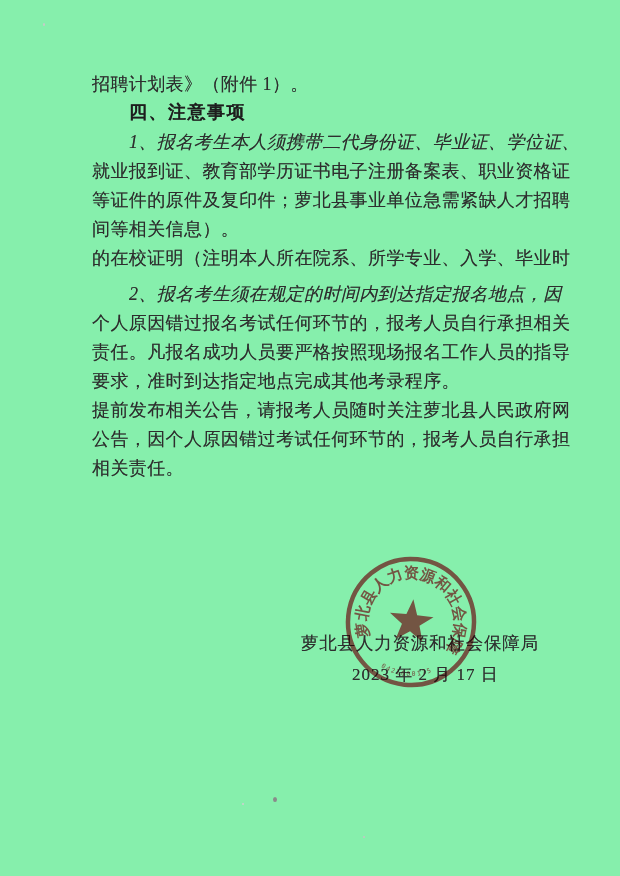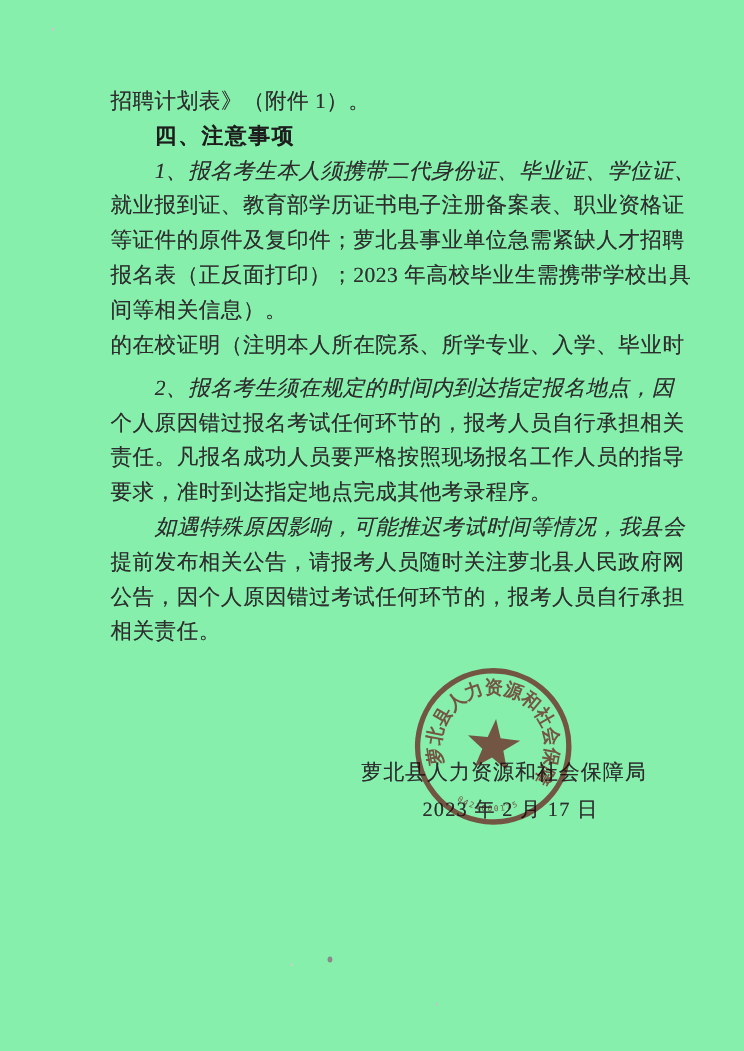--- a/index.html
+++ b/index.html
@@ -20,21 +20,21 @@
     letter-spacing:.4px;
   }
   .line{
     height:29px;line-height:29px;
     white-space:pre;
     color:#2e2e2e;
     text-shadow:0 0 .4px rgba(40,40,40,.55);
   }
   .line.indent{ text-indent:37px;font-style:italic; }
   .line.heading{
-    font-family:Liberation Serif, serif;
+    font-family:Liberation Mono, monospace;
     font-weight:700;
     color:#1d1d1d;
     text-indent:37px;
     letter-spacing:1.5px;
   }
   .line.para-gap{ margin-top:7px;text-align:right; }
   .sig-org{
     position:absolute;left:301px;top:631px;
     font-size:17.5px;letter-spacing:.8px;
     line-height:24px;white-space:pre;
@@ -72,28 +72,26 @@
   <div class="speck s2"></div>
   <div class="speck s3"></div>
   <div class="speck s4"></div>
 
   <div class="body-text">
       <div class="line plain">招聘计划表》（附件 1）。</div>
       <div class="line heading">四、注意事项</div>
       <div class="line indent">1、报名考生本人须携带二代身份证、毕业证、学位证、</div>
       <div class="line plain">就业报到证、教育部学历证书电子注册备案表、职业资格证</div>
       <div class="line plain">等证件的原件及复印件；萝北县事业单位急需紧缺人才招聘</div>
-      <div class="line plain">报名表（正反面打印）；2023 年高校毕业生需携带学校出具</div>
       <div class="line plain">间等相关信息）。</div>
       <div class="line plain">的在校证明（注明本人所在院系、所学专业、入学、毕业时</div>
       <div class="line indent para-gap">2、报名考生须在规定的时间内到达指定报名地点，因</div>
       <div class="line plain">个人原因错过报名考试任何环节的，报考人员自行承担相关</div>
       <div class="line plain">责任。凡报名成功人员要严格按照现场报名工作人员的指导</div>
       <div class="line plain">要求，准时到达指定地点完成其他考录程序。</div>
-      <div class="line indent">如遇特殊原因影响，可能推迟考试时间等情况，我县会</div>
       <div class="line plain">提前发布相关公告，请报考人员随时关注萝北县人民政府网</div>
       <div class="line plain">公告，因个人原因错过考试任何环节的，报考人员自行承担</div>
       <div class="line plain">相关责任。</div>
     </div>
 
   <div class="sig-org">萝北县人力资源和社会保障局</div>
   <div class="sig-date">2023 年 2 月 17 日</div>
 
   <svg class="seal" viewBox="0 0 170 170" xmlns="http://www.w3.org/2000/svg">
     <defs>

